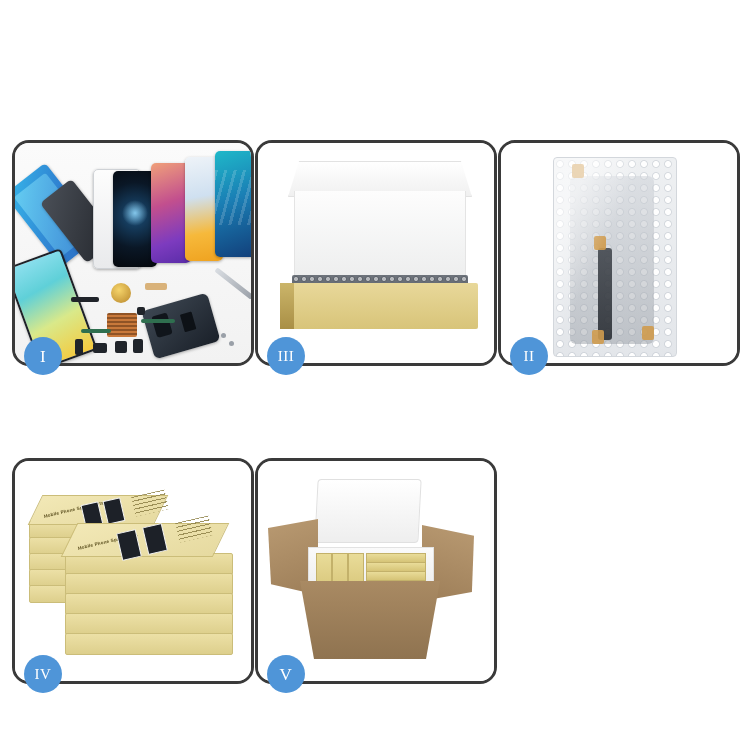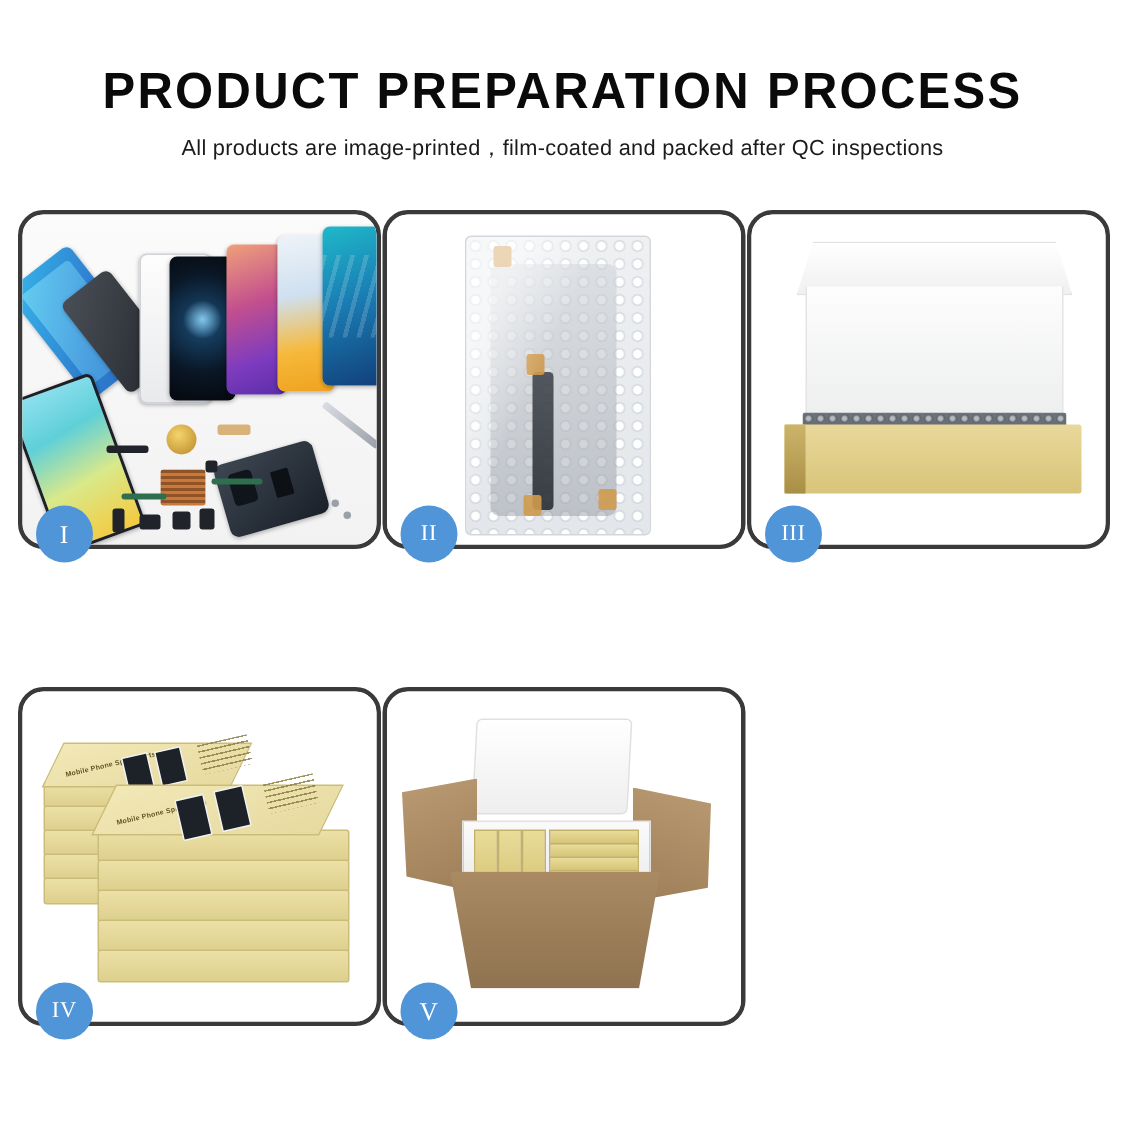--- a/index.html
+++ b/index.html
@@ -263,24 +263,20 @@
     position:absolute;left:70px;top:44px;width:132px;height:3px;
     background:rgba(90,70,48,.5);transform:rotate(16deg);
   }
   .c6-tape{position:absolute;background:rgba(150,124,92,.75);border-radius:1px;}
 </style>
 </head>
 <body>
 
 <div class="page">
 
-  <div class="header">
-    <h1 class="title">PRODUCT PREPARATION PROCESS</h1>
-    <p class="subtitle">All products are image-printed，film-coated and packed after QC inspections</p>
-  </div>
 
   <div class="grid">
 
     <div class="panel">
       <div class="panel-inner p1">
         <div class="ph ph-blue"></div>
         <div class="ph ph-dark"></div>
         <div class="ph ph-glass"></div>
         <div class="ph ph-black"></div>
         <div class="ph ph-purple"></div>
@@ -301,43 +297,43 @@
         <div class="bit dark" style="left:118px;top:196px;width:10px;height:14px;"></div>
         <div class="bit dark" style="left:122px;top:164px;width:8px;height:8px;"></div>
         <div class="driver"></div>
         <div class="bit" style="left:206px;top:190px;width:5px;height:5px;border-radius:50%;background:#9aa0a8;"></div>
         <div class="bit" style="left:214px;top:198px;width:5px;height:5px;border-radius:50%;background:#9aa0a8;"></div>
       </div>
       <div class="badge">I</div>
     </div>
 
     <div class="panel">
+      <div class="panel-inner p3">
+        <div class="box3-lid"></div>
+        <div class="foam3"></div>
+        <div class="box3-inner"></div>
+        <div class="box3-tray"></div>
+        <div class="box3-side"></div>
+      </div>
+      <div class="badge wide">III</div>
+    </div>
+
+    <div class="panel">
       <div class="panel-inner p2">
         <div class="bubble-bag">
           <div class="screen-in"></div>
           <div class="flexcable"></div>
           <div class="tab-y" style="left:18px;top:6px;"></div>
           <div class="tab-y" style="left:40px;top:78px;"></div>
           <div class="tab-y" style="left:38px;top:172px;"></div>
           <div class="tab-y" style="left:88px;top:168px;"></div>
           <div class="bag-gloss"></div>
         </div>
       </div>
       <div class="badge wide">II</div>
-    </div>
-
-    <div class="panel">
-      <div class="panel-inner p3">
-        <div class="box3-lid"></div>
-        <div class="foam3"></div>
-        <div class="box3-inner"></div>
-        <div class="box3-tray"></div>
-        <div class="box3-side"></div>
-      </div>
-      <div class="badge wide">III</div>
     </div>
 
     <div class="panel">
       <div class="panel-inner p4">
         <div class="stack">
 
           <div class="sbox" style="left:0;top:34px;width:112px;height:16px;"></div>
           <div class="sbox" style="left:0;top:50px;width:112px;height:16px;"></div>
           <div class="sbox" style="left:0;top:66px;width:112px;height:16px;"></div>
           <div class="sbox" style="left:0;top:82px;width:112px;height:16px;"></div>

